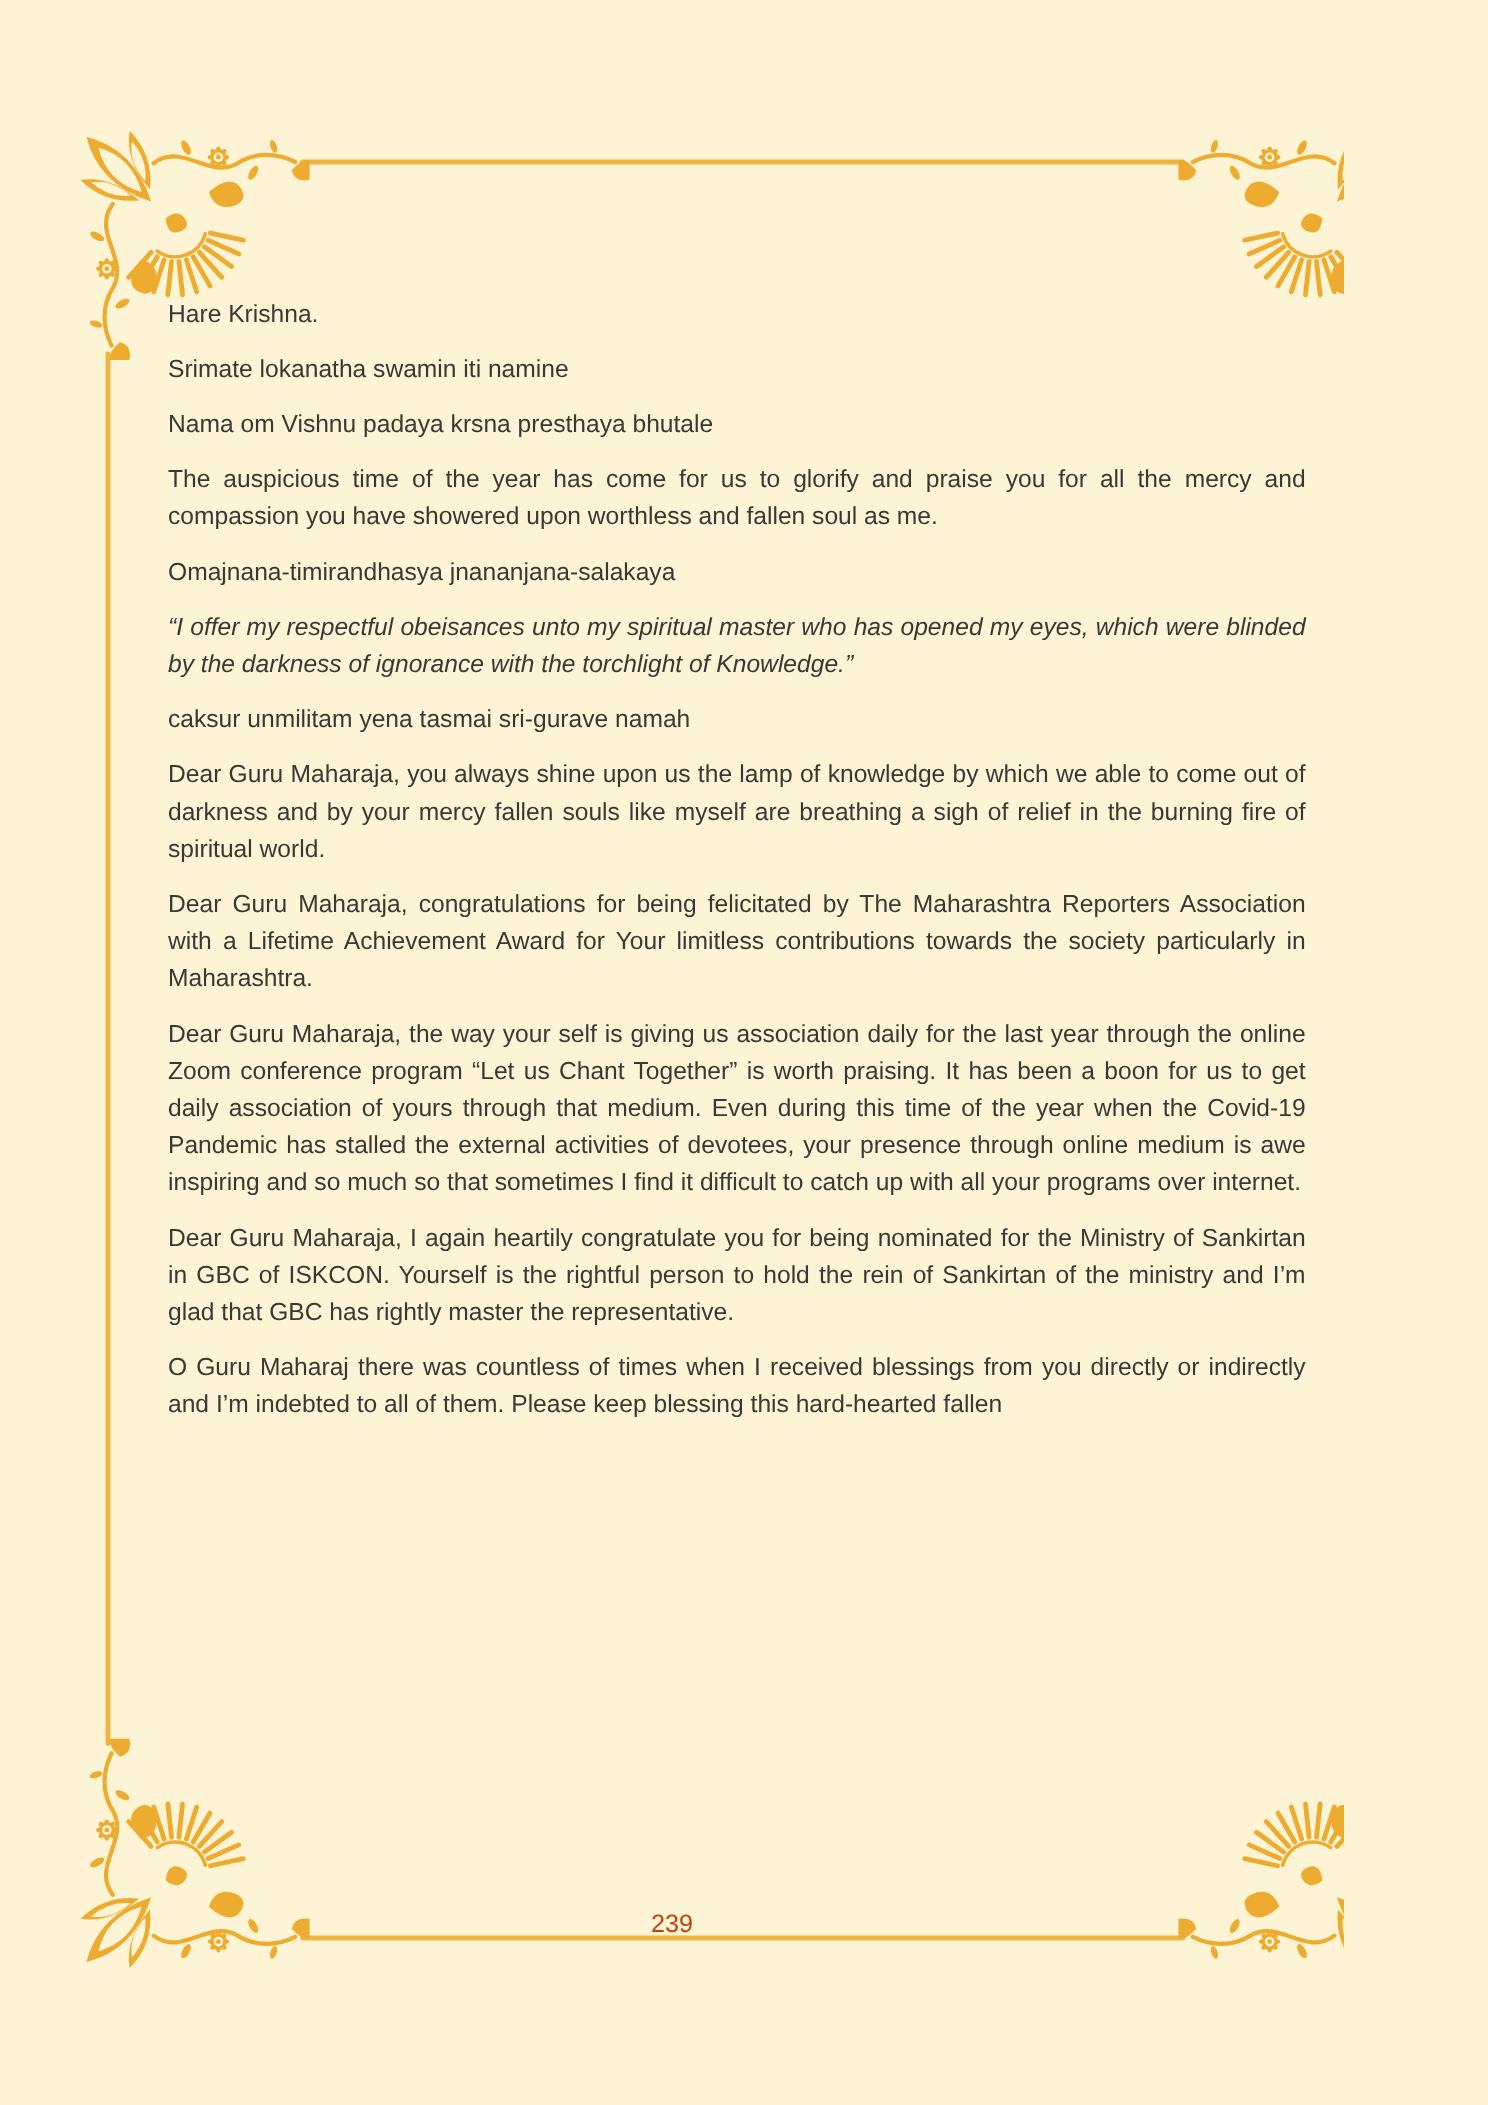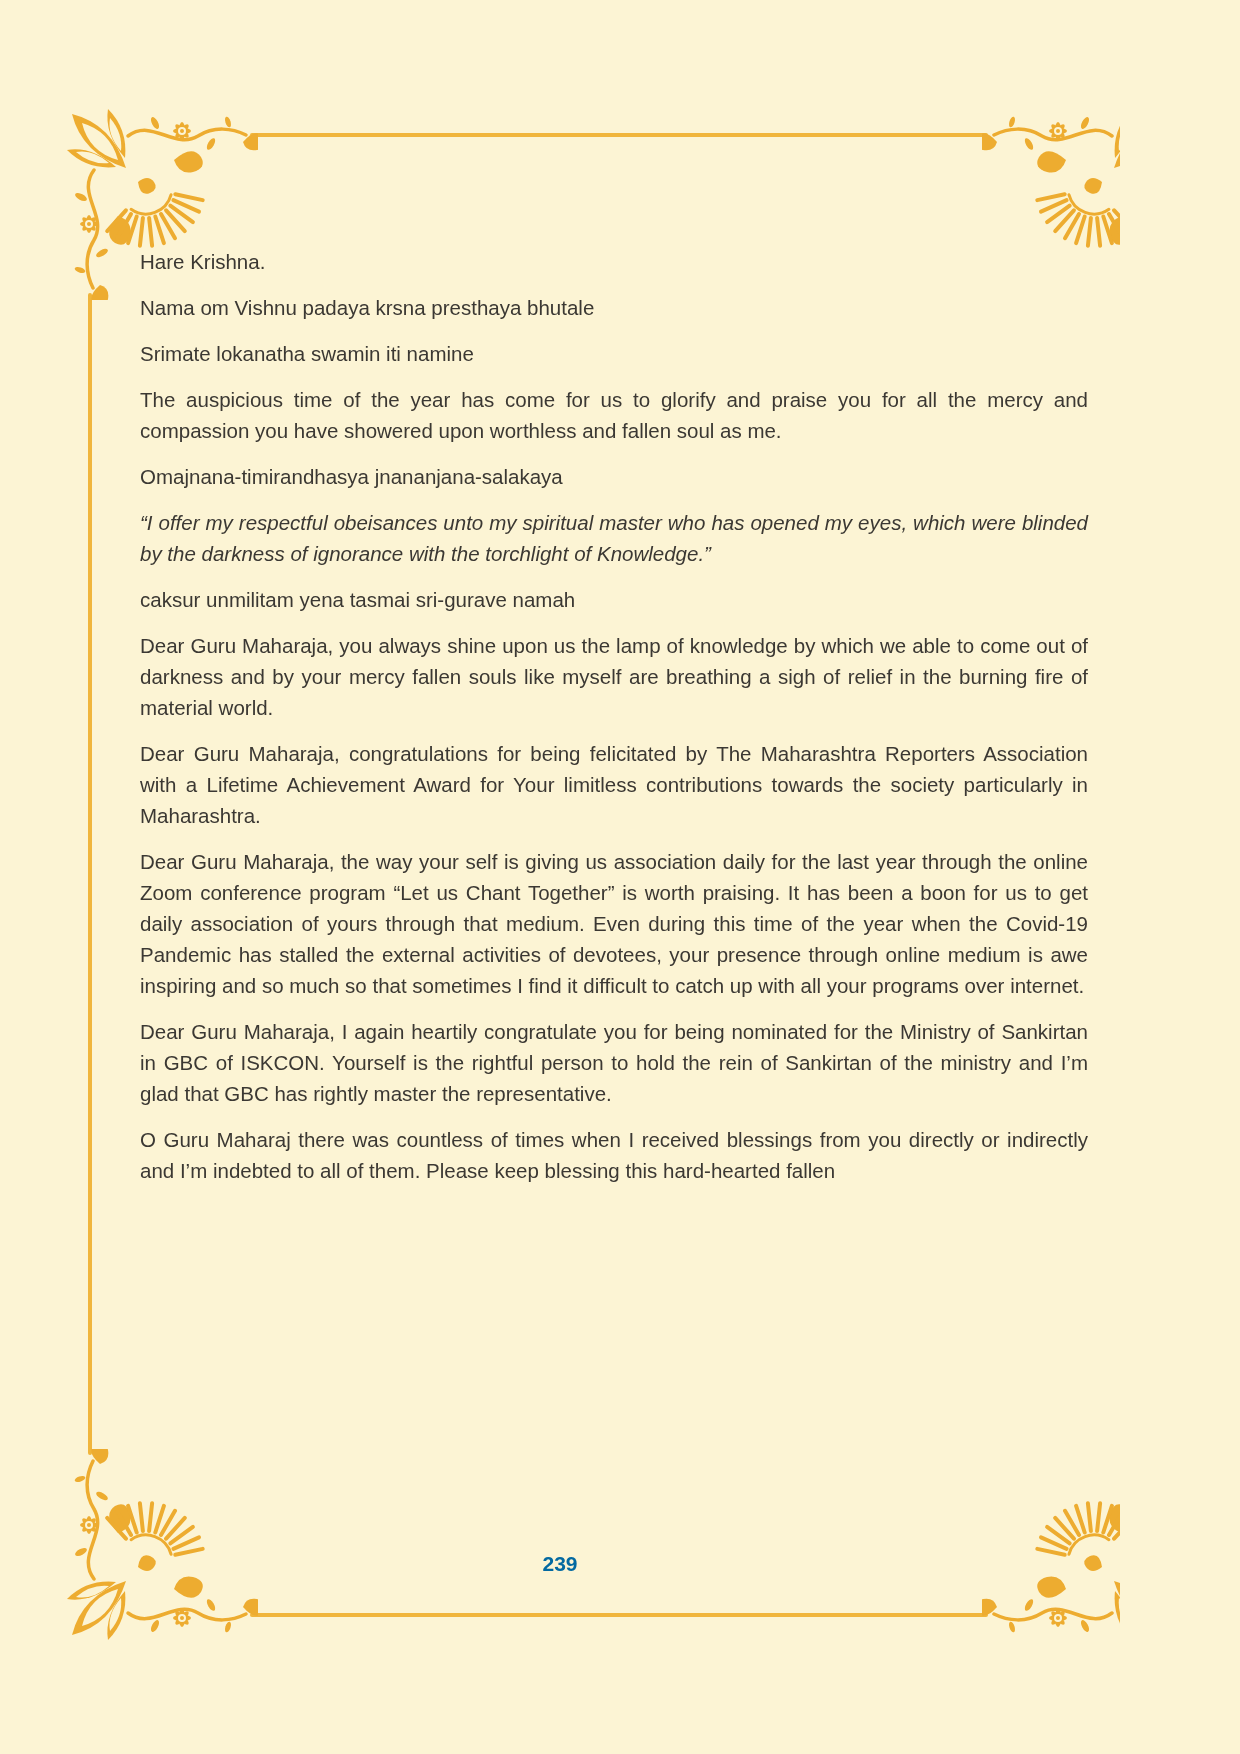--- a/index.html
+++ b/index.html
@@ -49,26 +49,25 @@
   .letter p.para {
     margin: 0 0 15px 0;
   }
   .letter p.para.italic {
     font-style: italic;
   }
   
   .pageno {
     position: absolute;
     left: 0;
-    top: 1552px;
+    top: 1592px;
     width: 100%;
     text-align: center;
     font-size: 21px;
-    color: #0369a1;
-    font-weight: bold;
+    color: #c2410c;
   }
 </style>
 </head>
 <body>
 
 <svg width="0" height="0" style="position:absolute" aria-hidden="true">
   <defs>
     <g id="orn-arm">
       <path d="M66,32 C90,14 112,46 136,32 C152,22 170,24 184,31" fill="none" stroke="#EDAC30" stroke-width="3.5" stroke-linecap="round"></path>
       <path d="M181,38 q13,-15 21,-4 q5,9 -7,12 q-11,2 -14,-8 z" fill="#EDAC30"></path>
@@ -136,27 +135,27 @@
     </svg>
   <svg class="ornament orn-bl" viewBox="0 0 196 196">
       <use href="#corner-orn"></use>
     </svg>
   <svg class="ornament orn-br" viewBox="0 0 196 196">
       <use href="#corner-orn"></use>
     </svg>
 
   <div class="letter">
       <p class="para">Hare Krishna.</p>
+      <p class="para">Srimate lokanatha swamin iti namine</p>
       <p class="para">Nama om Vishnu padaya krsna presthaya bhutale</p>
-      <p class="para">Srimate lokanatha swamin iti namine</p>
       <p class="para">The auspicious time of the year has come for us to glorify and praise you for all the mercy and compassion you have showered upon worthless and fallen soul as me.</p>
       <p class="para">Omajnana-timirandhasya jnananjana-salakaya</p>
       <p class="para italic">“I offer my respectful obeisances unto my spiritual master who has opened my eyes, which were blinded by the darkness of ignorance with the torchlight of Knowledge.”</p>
       <p class="para">caksur unmilitam yena tasmai sri-gurave namah</p>
-      <p class="para">Dear Guru Maharaja, you always shine upon us the lamp of knowledge by which we able to come out of darkness and by your mercy fallen souls like myself are breathing a sigh of relief in the burning fire of material world.</p>
+      <p class="para">Dear Guru Maharaja, you always shine upon us the lamp of knowledge by which we able to come out of darkness and by your mercy fallen souls like myself are breathing a sigh of relief in the burning fire of spiritual world.</p>
       <p class="para">Dear Guru Maharaja, congratulations for being felicitated by The Maharashtra Reporters Association with a Lifetime Achievement Award for Your limitless contributions towards the society particularly in Maharashtra.</p>
       <p class="para">Dear Guru Maharaja, the way your self is giving us association daily for the last year through the online Zoom conference program “Let us Chant Together” is worth praising. It has been a boon for us to get daily association of yours through that medium. Even during this time of the year when the Covid-19 Pandemic has stalled the external activities of devotees, your presence through online medium is awe inspiring and so much so that sometimes I find it difficult to catch up with all your programs over internet.</p>
       <p class="para">Dear Guru Maharaja, I again heartily congratulate you for being nominated for the Ministry of Sankirtan in GBC of ISKCON. Yourself is the rightful person to hold the rein of Sankirtan of the ministry and I’m glad that GBC has rightly master the representative.</p>
       <p class="para">O Guru Maharaj there was countless of times when I received blessings from you directly or indirectly and I’m indebted to all of them. Please keep blessing this hard-hearted fallen</p>
     </div>
 
   <div class="pageno">239</div>
 
 </div>
 

